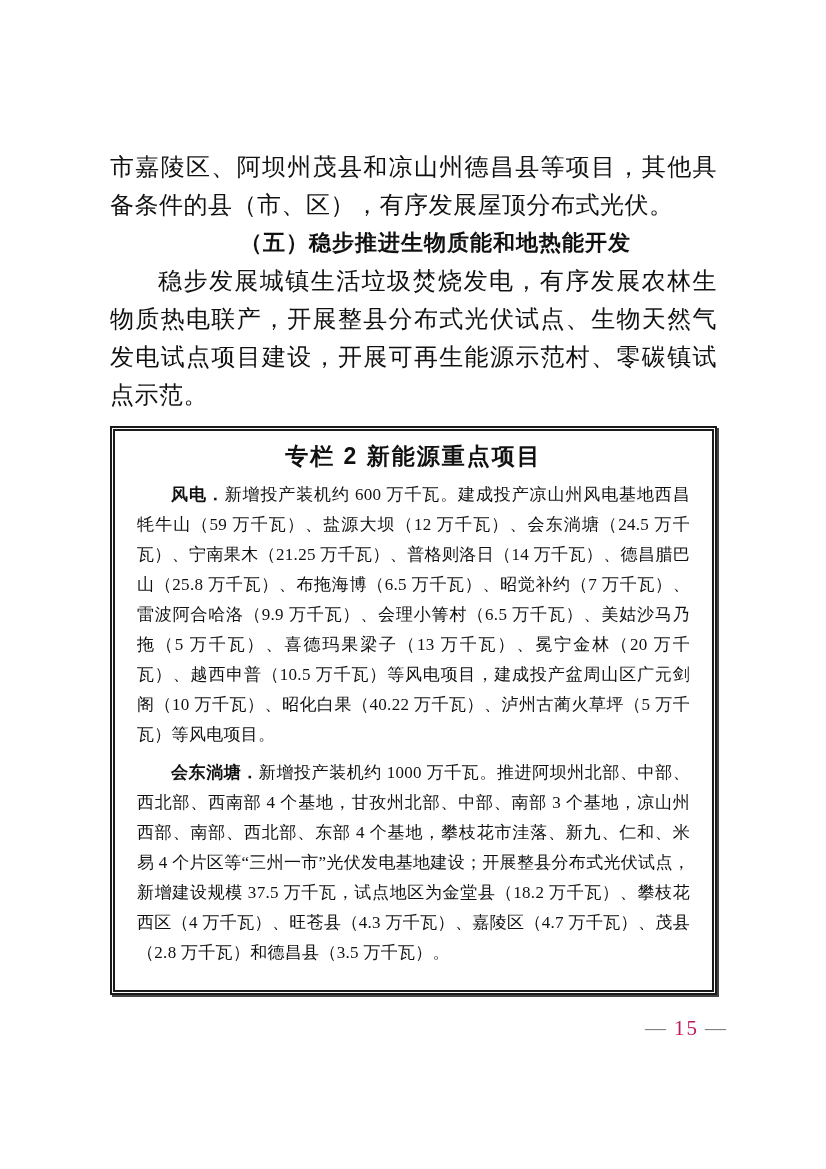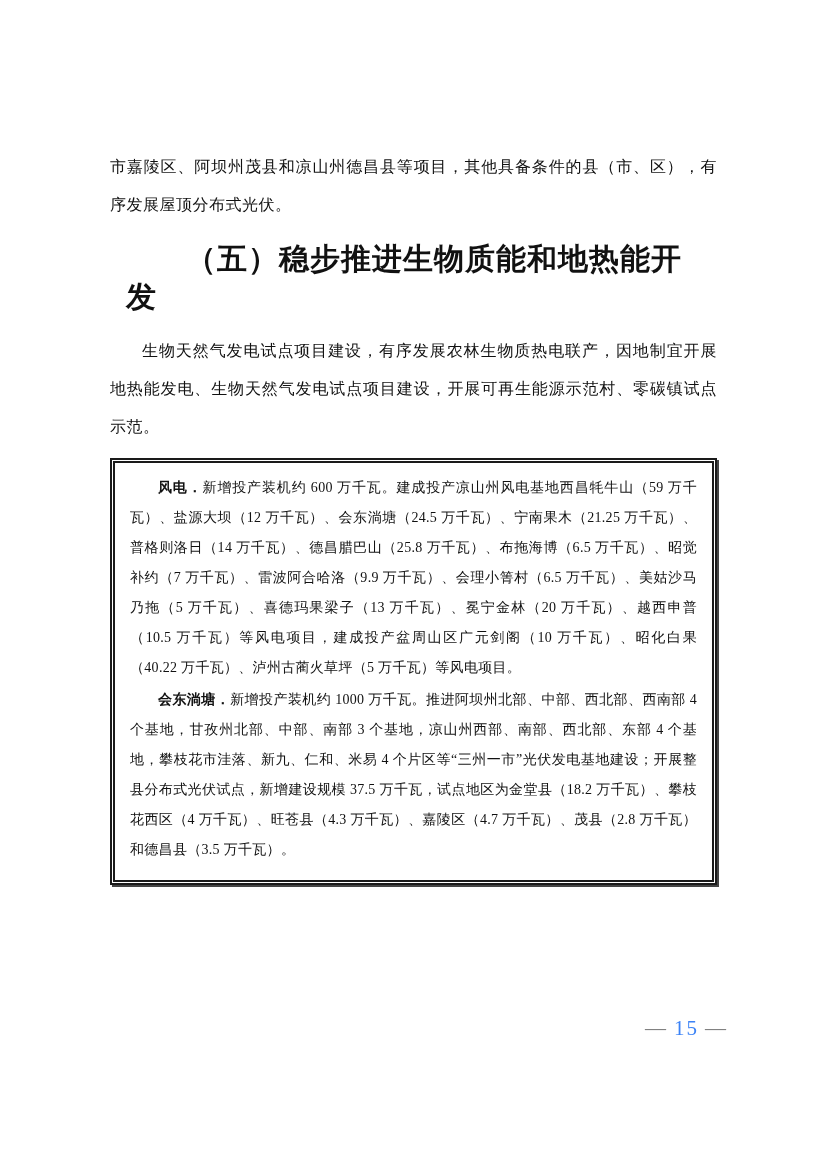--- a/index.html
+++ b/index.html
@@ -16,88 +16,90 @@
     color: #111111;
   }
   .page {
     position: absolute;
     left: 110px;
     top: 148px;
     width: 607px;
   }
   p.body-text {
     margin: 0;
-    font-size: 16px;
+    font-size: 24px;
     line-height: 38px;
     text-align: justify;
     text-justify: inter-ideograph;
     letter-spacing: 0.5px;
   }
   p.indent { text-indent: 2em; }
   .section-heading {
-    margin: 16px;
-    font-size: 30px;
+    margin: 0;
+    font-size: 22px;
     line-height: 38px;
     font-weight: bold;
     text-indent: 2em;
     font-family: "Liberation Sans", sans-serif;
     letter-spacing: 1px;
+    text-align: center;
   }
   .column-box {
     margin-top: 12px;
     border: 5px double #1a1a1a;
     box-shadow: 2px 2px 0 #444444;
     padding: 8px 14px 14px 14px;
     background: #ffffff;
   }
   .column-box-title {
     margin: 2px 0 6px 0;
     text-align: center;
     font-size: 23px;
     font-weight: bold;
     font-family: "Liberation Sans", sans-serif;
     letter-spacing: 2px;
   }
   p.box-text {
-    margin: 1px;
-    font-size: 14px;
+    margin: 8px;
+    font-size: 17px;
     line-height: 30px;
     text-align: justify;
     text-justify: inter-ideograph;
     text-indent: 2em;
     letter-spacing: 0.3px;
   }
   .box-lead {
     font-weight: bold;
     font-family: "Liberation Sans", sans-serif;
   }
   .page-number {
     position: absolute;
     top: 1016px;
     right: 98px;
     font-size: 21px;
     letter-spacing: 2px;
     white-space: nowrap;
   }
   .page-number .dash { color: #7a7a7a; }
-  .page-number .num { color: #3b82f6; padding: 0 6px; }
+  .page-number .num { color: #be185d; padding: 0 6px; }
 </style>
 </head>
 <body>
 
 <div class="page">
 
   <p class="body-text">市嘉陵区、阿坝州茂县和凉山州德昌县等项目，其他具备条件的县（市、区），有序发展屋顶分布式光伏。</p>
 
   <h3 class="section-heading">（五）稳步推进生物质能和地热能开发</h3>
 
-  <p class="body-text indent">生物天然气发电试点项目建设，有序发展农林生物质热电联产，因地制宜开展地热能发电、生物天然气发电试点项目建设，开展可再生能源示范村、零碳镇试点示范。</p>
+  <p class="body-text indent">稳步发展城镇生活垃圾焚烧发电，有序发展农林生物质热电联产，开展整县分布式光伏试点、生物天然气发电试点项目建设，开展可再生能源示范村、零碳镇试点示范。</p>
 
 
   <div class="column-box">
+    <div class="column-box-title">专栏 2  新能源重点项目</div>
 
     <p class="box-text">
       <span class="box-lead">风电．</span><span>新增投产装机约 600 万千瓦。建成投产凉山州风电基地西昌牦牛山（59 万千瓦）、盐源大坝（12 万千瓦）、会东淌塘（24.5 万千瓦）、宁南果木（21.25 万千瓦）、普格则洛日（14 万千瓦）、德昌腊巴山（25.8 万千瓦）、布拖海博（6.5 万千瓦）、昭觉补约（7 万千瓦）、雷波阿合哈洛（9.9 万千瓦）、会理小箐村（6.5 万千瓦）、美姑沙马乃拖（5 万千瓦）、喜德玛果梁子（13 万千瓦）、冕宁金林（20 万千瓦）、越西申普（10.5 万千瓦）等风电项目，建成投产盆周山区广元剑阁（10 万千瓦）、昭化白果（40.22 万千瓦）、泸州古蔺火草坪（5 万千瓦）等风电项目。</span>
     </p>
 
     <p class="box-text">
       <span class="box-lead">会东淌塘．</span><span>新增投产装机约 1000 万千瓦。推进阿坝州北部、中部、西北部、西南部 4 个基地，甘孜州北部、中部、南部 3 个基地，凉山州西部、南部、西北部、东部 4 个基地，攀枝花市洼落、新九、仁和、米易 4 个片区等“三州一市”光伏发电基地建设；开展整县分布式光伏试点，新增建设规模 37.5 万千瓦，试点地区为金堂县（18.2 万千瓦）、攀枝花西区（4 万千瓦）、旺苍县（4.3 万千瓦）、嘉陵区（4.7 万千瓦）、茂县（2.8 万千瓦）和德昌县（3.5 万千瓦）。</span>
     </p>
   </div>
 

